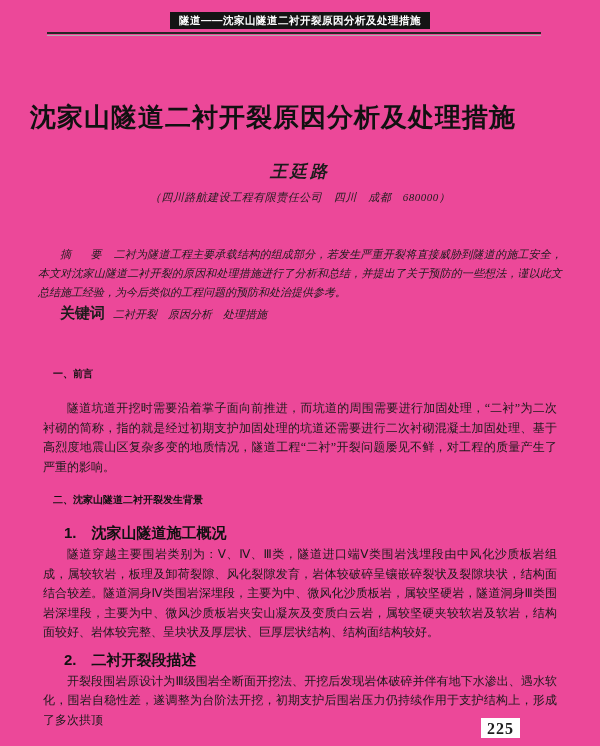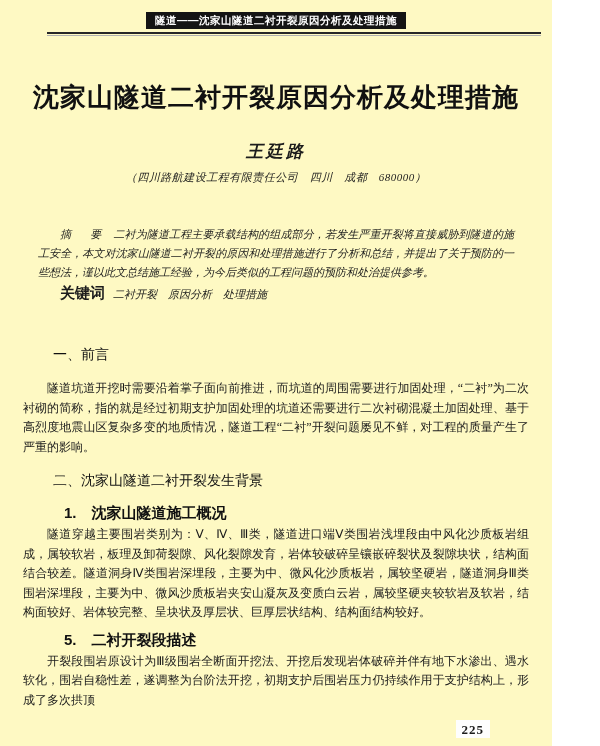--- a/index.html
+++ b/index.html
@@ -5,22 +5,22 @@
   html, body { margin: 0; padding: 0; }
   body {
     width: 600px; height: 746px;
     background: #ffffff;
     font-family: "Liberation Serif", serif;
     color: #1c1c1c;
     overflow: hidden;
   }
   .sheet {
     position: relative;
-    width: 552px; height: 746px;
-    background: #fef9c3;
+    width: 600px; height: 746px;
+    background: #ec4899;
     overflow: hidden;
   }
   
   .running-head { text-align: center; padding-top: 10px; }
   .running-head-bar {
     display: inline-block;
     background: #141414;
     color: #ffffff;
     font-family: "Liberation Sans", sans-serif;
     font-weight: bold;
@@ -31,22 +31,22 @@
   }
   .head-rule {
     margin: 3px 0 0 47px;
     width: 494px;
     height: 1px;
     border-top: 2px solid #262626;
     border-bottom: 1px solid #b0b0b0;
   }
   
   h1.article-title {
-    margin: 44px 30px 0;
-    text-align: center;
+    margin: 64px 30px 0;
+    text-align: left;
     font-family: "Liberation Sans", sans-serif;
     font-weight: 700;
     font-size: 26px;
     line-height: 34px;
     letter-spacing: 1px;
     color: #111;
   }
   .author {
     margin-top: 26px;
     text-align: center;
@@ -88,51 +88,51 @@
     font-style: normal;
     font-family: "Liberation Sans", sans-serif;
     font-size: 15px;
     margin-right: 8px;
   }
   
   h2.sec-heading {
     margin: 16px 38px;
     padding-left: 15px;
     font-family: "Liberation Sans", sans-serif;
-    font-weight: normal;
-    font-size: 14px;
+    font-weight: bold;
+    font-size: 10px;
     line-height: 18px;
     color: #111;
   }
   h2.sec-heading.first { margin-top: 42px; }
   h2.sec-heading.second { margin-top: 14px; }
   h3.sub-heading {
     margin: 9px 38px 0;
     padding-left: 26px;
     font-family: "Liberation Sans", sans-serif;
     font-weight: bold;
     font-size: 15px;
     line-height: 16px;
     color: #111;
   }
   p.body-para {
-    margin: 4px 23px 0;
+    margin: 4px 43px 0;
     font-size: 12px;
     line-height: 19.5px;
     text-align: justify;
     text-indent: 2em;
     color: #1a1a1a;
   }
   .page-number {
     position: absolute;
-    right: 62px;
+    right: 80px;
     bottom: 8px;
     background: #fefefe;
     padding: 2px 6px 0 6px;
-    font-size: 13px;
+    font-size: 16px;
     font-weight: bold;
     letter-spacing: 1px;
   }
 </style>
 </head>
 <body>
 
 <div class="sheet">
 
   <div class="running-head">
@@ -158,19 +158,19 @@
 
   <p class="body-para">隧道坑道开挖时需要沿着掌子面向前推进，而坑道的周围需要进行加固处理，“二衬”为二次衬砌的简称，指的就是经过初期支护加固处理的坑道还需要进行二次衬砌混凝土加固处理、基于高烈度地震山区复杂多变的地质情况，隧道工程“二衬”开裂问题屡见不鲜，对工程的质量产生了严重的影响。</p>
 
   <h2 class="sec-heading second">二、沈家山隧道二衬开裂发生背景</h2>
 
   <h3 class="sub-heading">1.　沈家山隧道施工概况</h3>
 
 
   <p class="body-para">隧道穿越主要围岩类别为：Ⅴ、Ⅳ、Ⅲ类，隧道进口端Ⅴ类围岩浅埋段由中风化沙质板岩组成，属较软岩，板理及卸荷裂隙、风化裂隙发育，岩体较破碎呈镶嵌碎裂状及裂隙块状，结构面结合较差。隧道洞身Ⅳ类围岩深埋段，主要为中、微风化沙质板岩，属较坚硬岩，隧道洞身Ⅲ类围岩深埋段，主要为中、微风沙质板岩夹安山凝灰及变质白云岩，属较坚硬夹较软岩及软岩，结构面较好、岩体较完整、呈块状及厚层状、巨厚层状结构、结构面结构较好。</p>
 
-  <h3 class="sub-heading">5.　二衬开裂段描述</h3>
+  <h3 class="sub-heading">2.　二衬开裂段描述</h3>
 
   <p class="body-para">开裂段围岩原设计为Ⅲ级围岩全断面开挖法、开挖后发现岩体破碎并伴有地下水渗出、遇水软化，围岩自稳性差，遂调整为台阶法开挖，初期支护后围岩压力仍持续作用于支护结构上，形成了多次拱顶</p>
 
   <div class="page-number">225</div>
 
 </div>
 
 </body></html>

